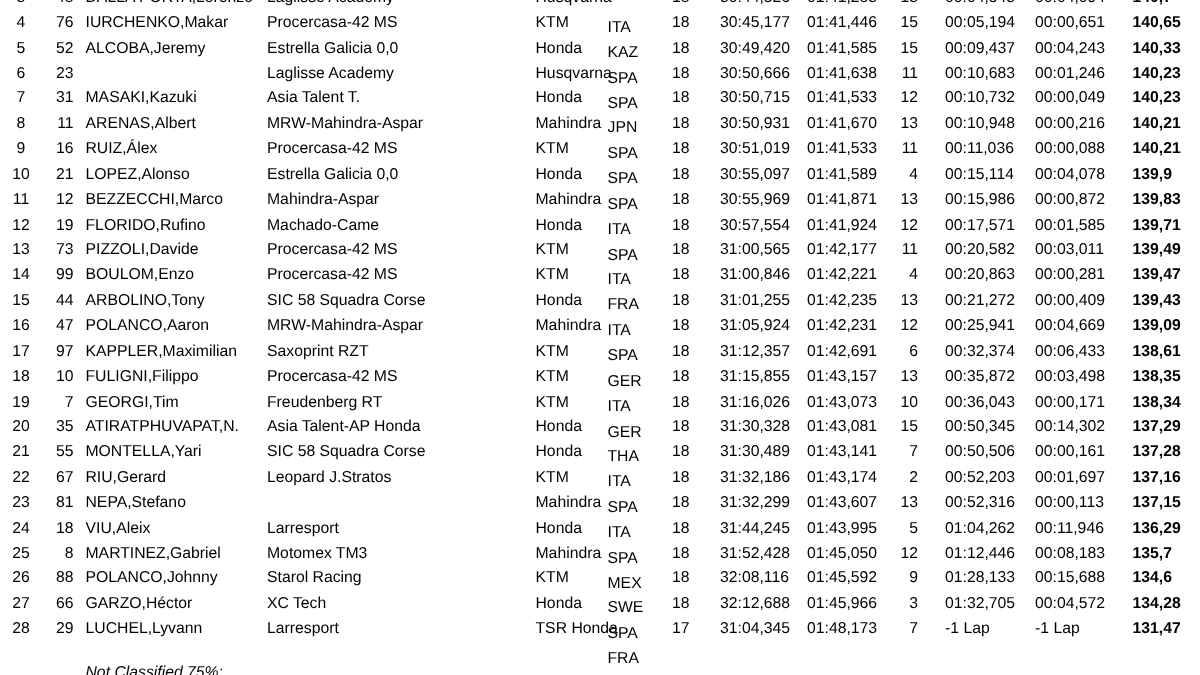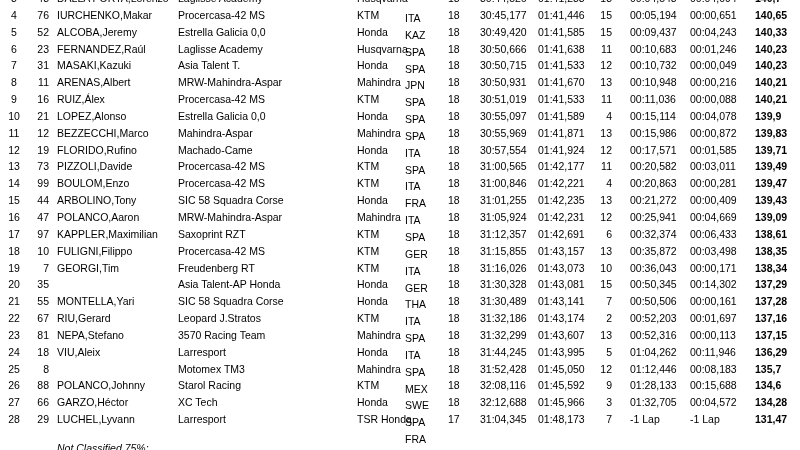--- a/index.html
+++ b/index.html
@@ -72,21 +72,20 @@
       <span class="c-time">30:49,420</span>
       <span class="c-best">01:41,585</span>
       <span class="c-bestlap">15</span>
       <span class="c-gap1">00:09,437</span>
       <span class="c-gap2">00:04,243</span>
       <span class="c-speed">140,33</span>
     </div>
     <div class="row">
       <span class="c-pos">6</span>
       <span class="c-num">23</span>
-      <span class="c-name">FERNANDEZ,Raúl</span>
       <span class="c-team">Laglisse Academy</span>
       <span class="c-make">Husqvarna</span>
       <span class="c-nat">SPA</span>
       <span class="c-laps">18</span>
       <span class="c-time">30:50,666</span>
       <span class="c-best">01:41,638</span>
       <span class="c-bestlap">11</span>
       <span class="c-gap1">00:10,683</span>
       <span class="c-gap2">00:01,246</span>
       <span class="c-speed">140,23</span>
@@ -282,20 +281,21 @@
       <span class="c-time">31:16,026</span>
       <span class="c-best">01:43,073</span>
       <span class="c-bestlap">10</span>
       <span class="c-gap1">00:36,043</span>
       <span class="c-gap2">00:00,171</span>
       <span class="c-speed">138,34</span>
     </div>
     <div class="row">
       <span class="c-pos">20</span>
       <span class="c-num">35</span>
+      <span class="c-name">ATIRATPHUVAPAT,N.</span>
       <span class="c-team">Asia Talent-AP Honda</span>
       <span class="c-make">Honda</span>
       <span class="c-nat">THA</span>
       <span class="c-laps">18</span>
       <span class="c-time">31:30,328</span>
       <span class="c-best">01:43,081</span>
       <span class="c-bestlap">15</span>
       <span class="c-gap1">00:50,345</span>
       <span class="c-gap2">00:14,302</span>
       <span class="c-speed">137,29</span>
@@ -327,21 +327,20 @@
       <span class="c-best">01:43,174</span>
       <span class="c-bestlap">2</span>
       <span class="c-gap1">00:52,203</span>
       <span class="c-gap2">00:01,697</span>
       <span class="c-speed">137,16</span>
     </div>
     <div class="row">
       <span class="c-pos">23</span>
       <span class="c-num">81</span>
       <span class="c-name">NEPA,Stefano</span>
-      <span class="c-team">3570 Racing Team</span>
       <span class="c-make">Mahindra</span>
       <span class="c-nat">ITA</span>
       <span class="c-laps">18</span>
       <span class="c-time">31:32,299</span>
       <span class="c-best">01:43,607</span>
       <span class="c-bestlap">13</span>
       <span class="c-gap1">00:52,316</span>
       <span class="c-gap2">00:00,113</span>
       <span class="c-speed">137,15</span>
     </div>
@@ -356,20 +355,21 @@
       <span class="c-time">31:44,245</span>
       <span class="c-best">01:43,995</span>
       <span class="c-bestlap">5</span>
       <span class="c-gap1">01:04,262</span>
       <span class="c-gap2">00:11,946</span>
       <span class="c-speed">136,29</span>
     </div>
     <div class="row">
       <span class="c-pos">25</span>
       <span class="c-num">8</span>
+      <span class="c-name">MARTINEZ,Gabriel</span>
       <span class="c-team">Motomex TM3</span>
       <span class="c-make">Mahindra</span>
       <span class="c-nat">MEX</span>
       <span class="c-laps">18</span>
       <span class="c-time">31:52,428</span>
       <span class="c-best">01:45,050</span>
       <span class="c-bestlap">12</span>
       <span class="c-gap1">01:12,446</span>
       <span class="c-gap2">00:08,183</span>
       <span class="c-speed">135,7</span>

